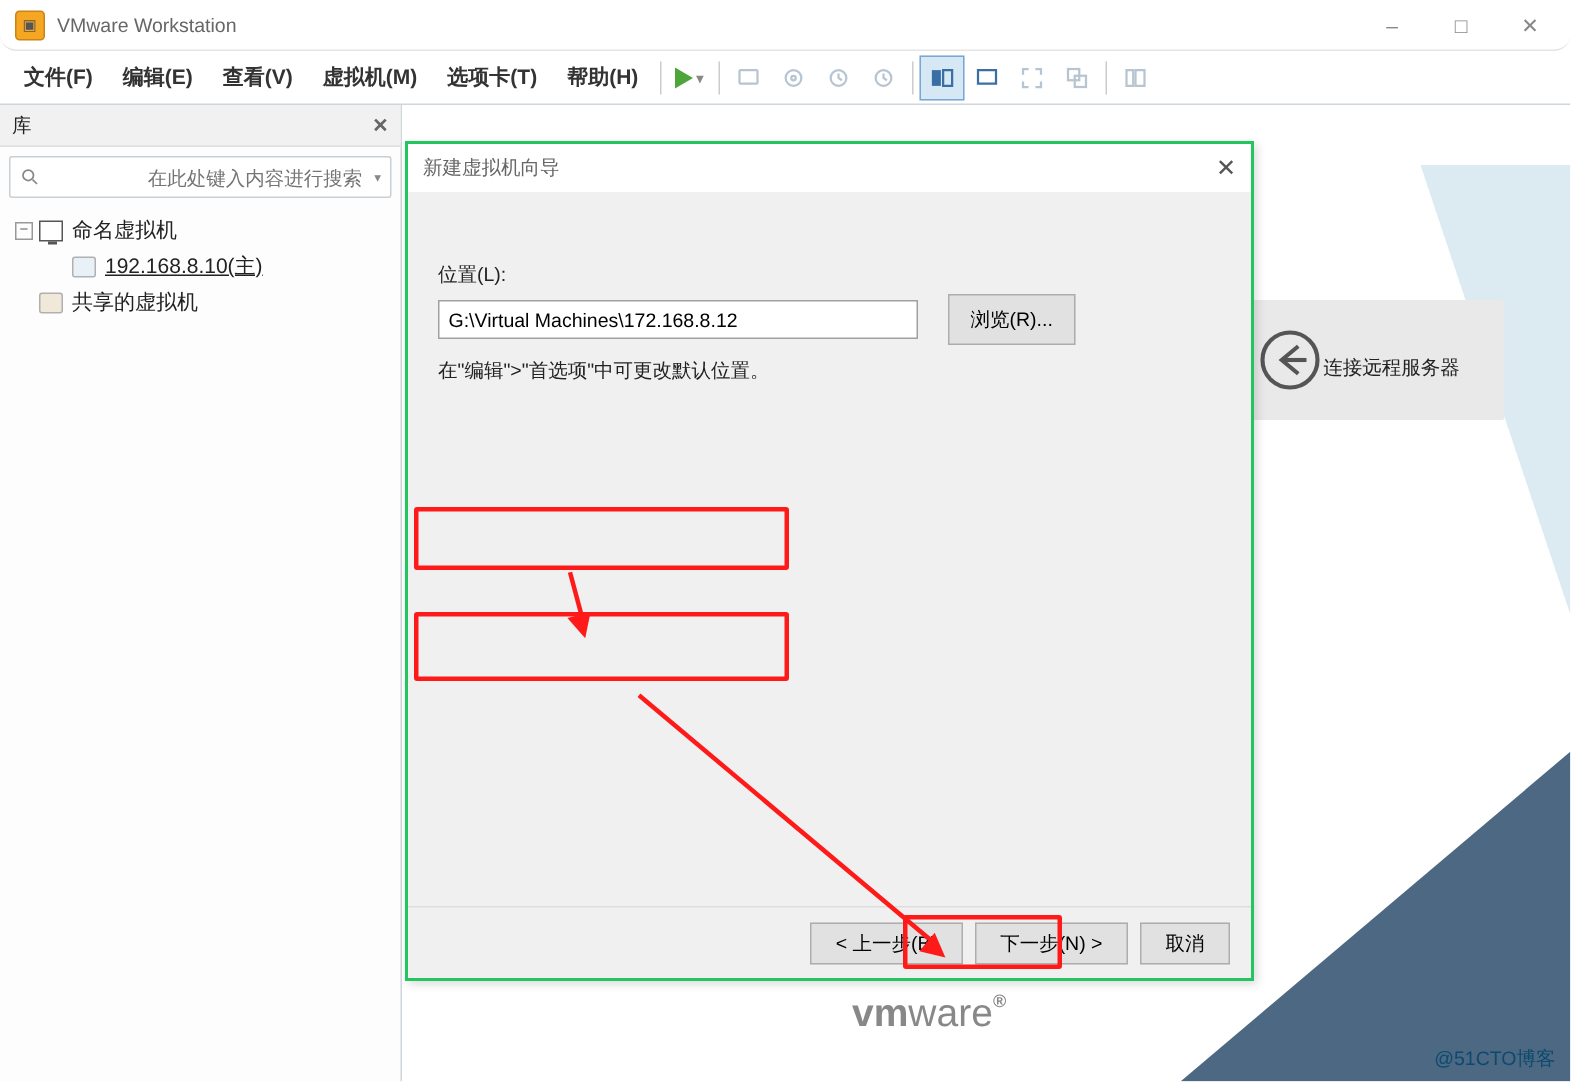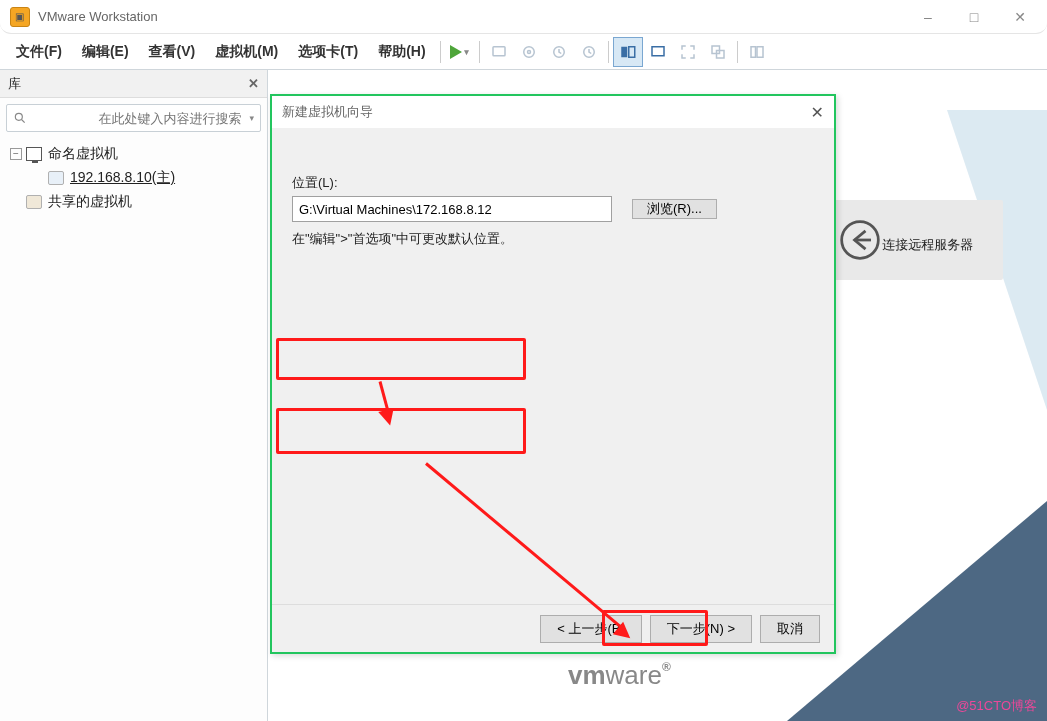--- a/index.html
+++ b/index.html
@@ -41,29 +41,29 @@
   
   .wizard { position: absolute; left: 270px; top: 94px; width: 566px; height: 560px; background: #f0f0f0; border: 2px solid #22c55e; box-shadow: 2px 2px 6px rgba(0,0,0,0.15); display: flex; flex-direction: column; }
   .wiz-title { height: 32px; background: #fff; display: flex; align-items: center; padding: 0 10px; font-size: 13px; color: #666; }
   .wiz-title .wclose { margin-left: auto; font-size: 16px; color: #555; }
   .wiz-head { background: #fff; padding: 12px 20px 14px 20px; border-bottom: 1px solid #ddd; }
   .wiz-head .h1 { font-size: 14px; font-weight: bold; }
   .wiz-head .h2 { font-size: 13px; margin-left: 24px; margin-top: 4px; }
   .wiz-body { flex: 1; padding: 20px 20px; font-size: 13px; position: relative; }
   .fld-label { margin: 12px 0 4px 0; }
   .txt { width: 320px; height: 26px; border: 1px solid #a0a0a0; background: #fff; padding: 0 6px; font-size: 13px; }
-  .browse { height: 20px; padding: 0 14px; margin-left: 20px; border: 1px solid #adadad; background: #e1e1e1; font-size: 13px; }
+  .browse { height: 34px; padding: 0 14px; margin-left: 20px; border: 1px solid #adadad; background: #e1e1e1; font-size: 13px; }
   .note { margin-top: 8px; font-size: 13px; }
   .wiz-foot { height: 48px; border-top: 1px solid #ddd; display: flex; align-items: center; justify-content: flex-end; padding: 0 14px; gap: 8px; background: #f0f0f0; }
   .wbtn { height: 28px; padding: 0 16px; border: 1px solid #adadad; background: #e1e1e1; font-size: 13px; }
   
   .hl { position: absolute; border: 3px solid #ff1a1a; pointer-events: none; border-radius: 2px; }
   .arrow-line { position: absolute; background: #ff1a1a; height: 3px; transform-origin: left center; pointer-events: none; }
   .arrow-head { position: absolute; width: 0; height: 0; border-left: 16px solid #ff1a1a; border-top: 8px solid transparent; border-bottom: 8px solid transparent; transform-origin: left center; pointer-events: none; }
-  .watermark { position: absolute; right: 10px; bottom: 6px; font-size: 13px; color: #ec4899; }
+  .watermark { position: absolute; right: 10px; bottom: 6px; font-size: 13px; color: #0c4a6e; }
   .pc-icon { width:16px; height:14px; border:1px solid #555; background:#fff; margin-right:6px; position:relative; }
   .pc-icon::after { content:''; position:absolute; bottom:-3px; left:5px; width:6px; height:2px; background:#555; }
 </style>
 </head>
 <body>
 
 <div class="titlebar">
   <div class="logo"></div>
   <div class="title">VMware Workstation</div>
   <div class="spacer"></div>

